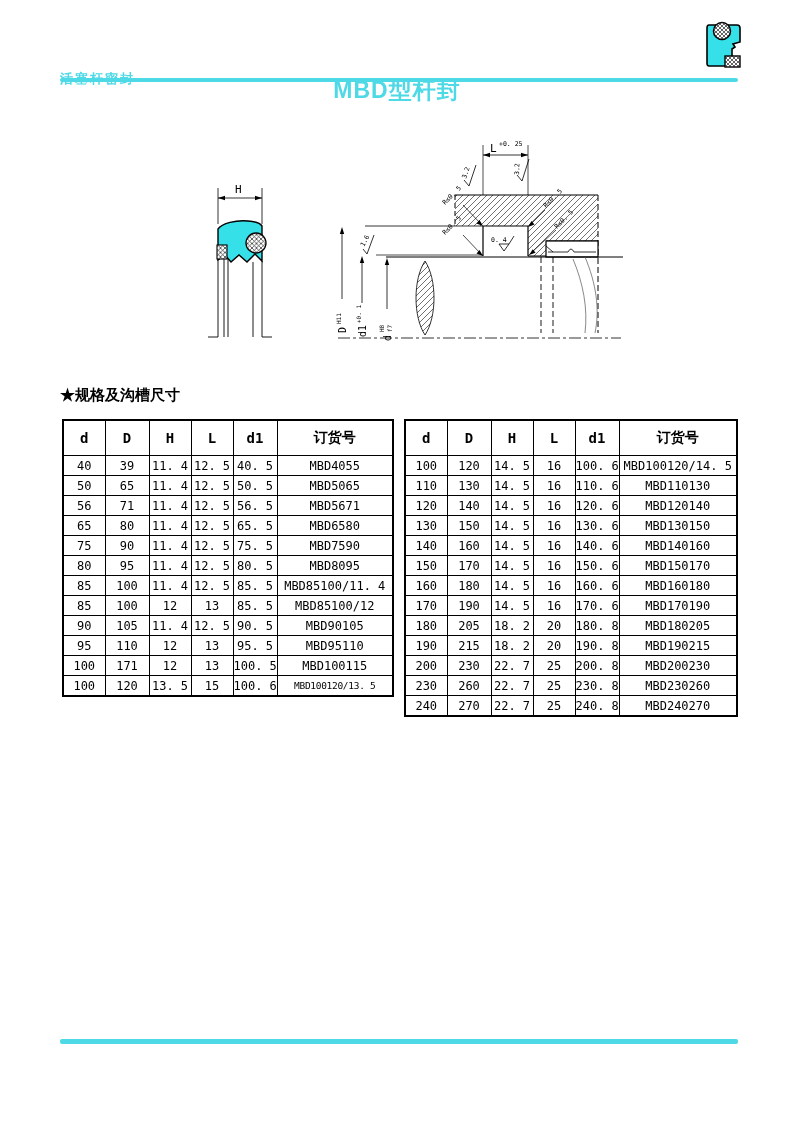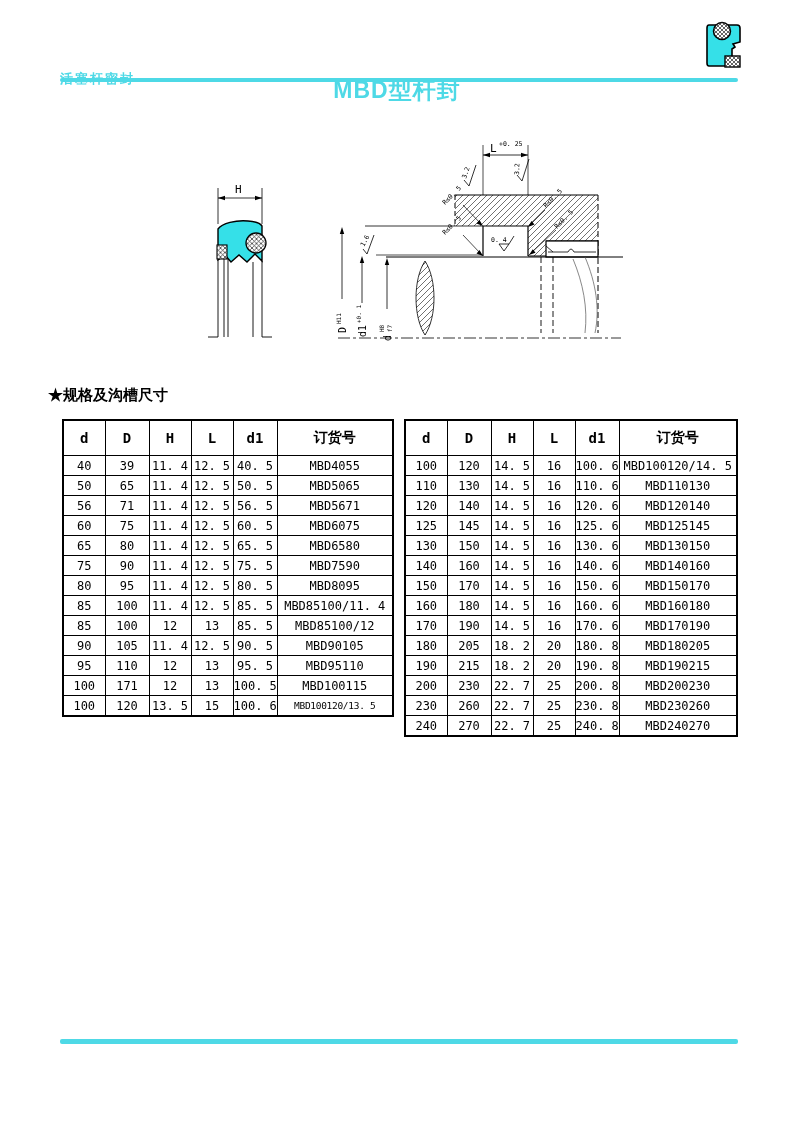--- a/index.html
+++ b/index.html
@@ -8,21 +8,21 @@
     font-family:"Liberation Sans",sans-serif;color:#000;overflow:hidden;
   }
   .abs{position:absolute;}
   
   .left-title{left:60px;top:42px;font-size:13px;font-weight:bold;color:var(--accent);letter-spacing:2px;margin-top:28px;}
   .center-title{left:0;right:0;top:33px;text-align:center;font-size:23px;font-weight:bold;color:var(--accent);letter-spacing:1px;margin-top:42px;}
   .rule{left:60px;width:678px;background:var(--accent);border-radius:2px;}
   .rule.top{top:78px;height:4px;}
   .rule.bottom{top:1039px;height:5px;}
   
-  .section-title{left:48px;top:386px;font-size:15px;font-weight:bold;color:#000;}
+  .section-title{left:60px;top:386px;font-size:15px;font-weight:bold;color:#000;}
   
   table.spec{position:absolute;border-collapse:collapse;table-layout:fixed;background:#fff;
     font-family:"DejaVu Sans Mono","Liberation Mono",monospace;}
   table.spec th,table.spec td{border:1.5px solid #000;text-align:center;padding:0;overflow:hidden;white-space:nowrap;}
   table.spec{border:2px solid #000;}
   table.spec th{height:34px;font-size:14px;font-weight:bold;font-family:"DejaVu Sans Mono","Liberation Sans",sans-serif;}
   table.spec td{height:19px;font-size:12px;}
   table.spec td.condensed{font-size:9.5px;letter-spacing:-0.3px;}
   #table-left{left:62px;top:419px;width:332px;}
   #table-right{left:404px;top:419px;width:334px;}
@@ -213,28 +213,20 @@
       </tr>
       <tr>
         <td>56</td>
         <td>71</td>
         <td>11. 4</td>
         <td>12. 5</td>
         <td>56. 5</td>
         <td>MBD5671</td>
       </tr>
       <tr>
-        <td>60</td>
-        <td>75</td>
-        <td>11. 4</td>
-        <td>12. 5</td>
-        <td>60. 5</td>
-        <td>MBD6075</td>
-      </tr>
-      <tr>
         <td>65</td>
         <td>80</td>
         <td>11. 4</td>
         <td>12. 5</td>
         <td>65. 5</td>
         <td>MBD6580</td>
       </tr>
       <tr>
         <td>75</td>
         <td>90</td>
@@ -340,28 +332,20 @@
       </tr>
       <tr>
         <td>120</td>
         <td>140</td>
         <td>14. 5</td>
         <td>16</td>
         <td>120. 6</td>
         <td>MBD120140</td>
       </tr>
       <tr>
-        <td>125</td>
-        <td>145</td>
-        <td>14. 5</td>
-        <td>16</td>
-        <td>125. 6</td>
-        <td>MBD125145</td>
-      </tr>
-      <tr>
         <td>130</td>
         <td>150</td>
         <td>14. 5</td>
         <td>16</td>
         <td>130. 6</td>
         <td>MBD130150</td>
       </tr>
       <tr>
         <td>140</td>
         <td>160</td>

